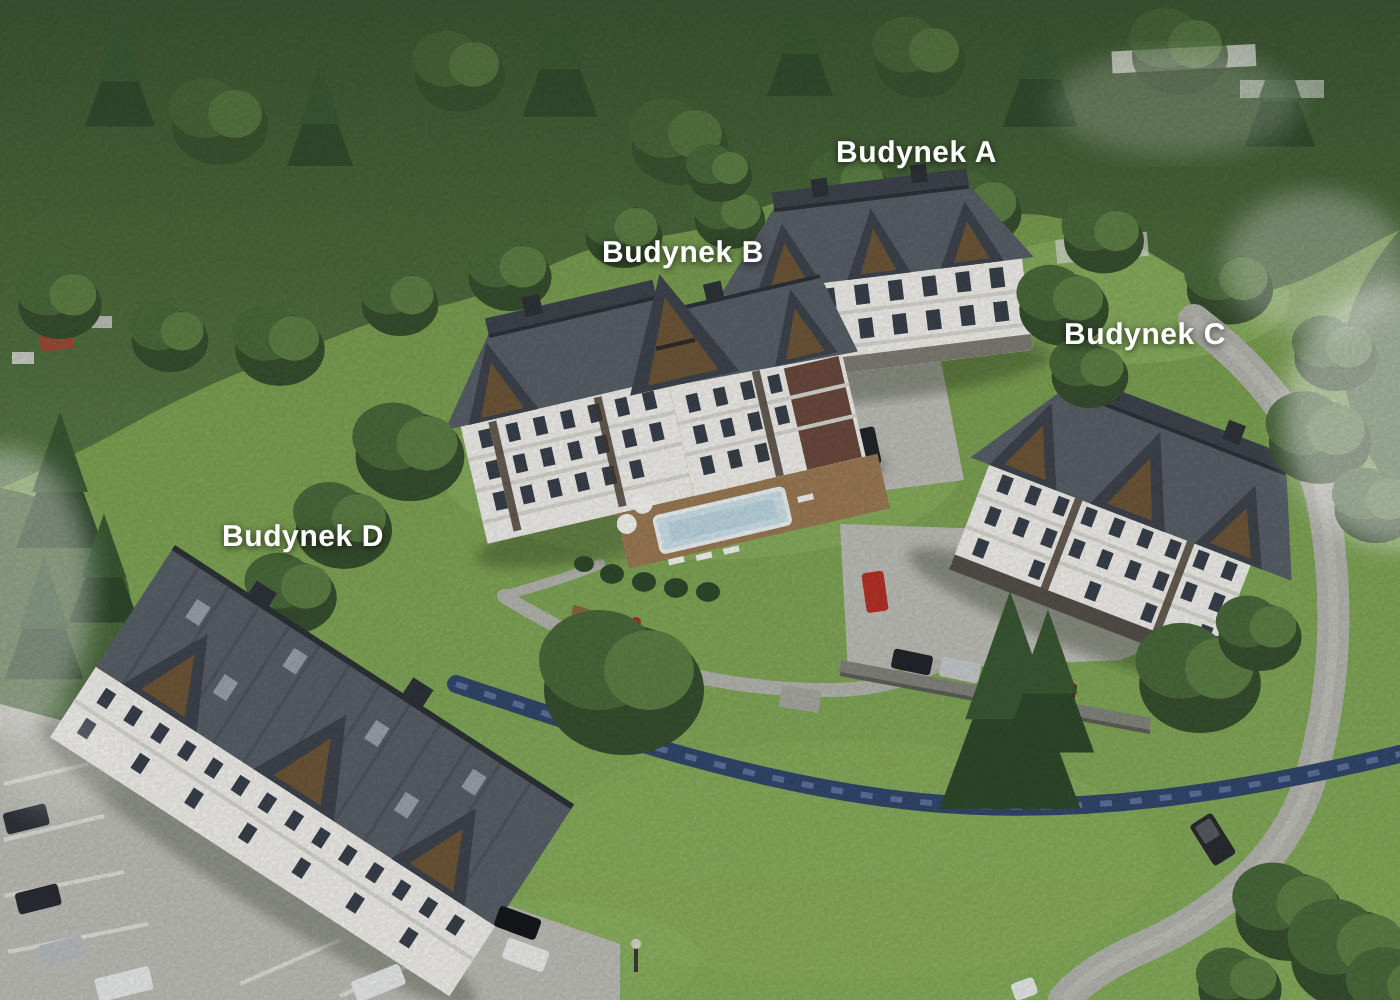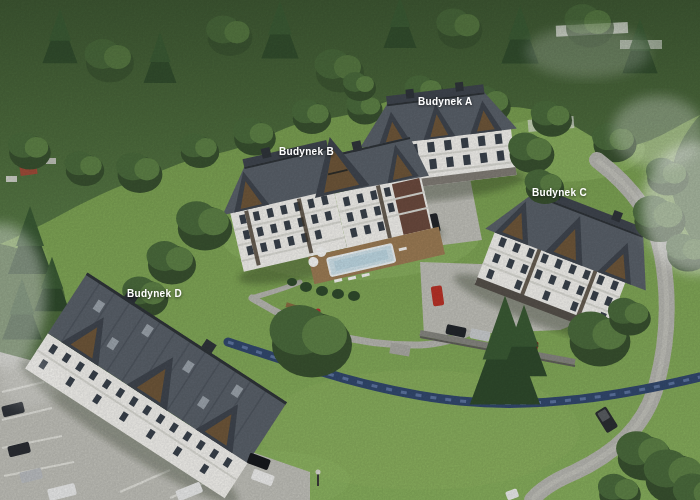--- a/index.html
+++ b/index.html
@@ -4,28 +4,28 @@
 <style>
   html,body{margin:0;padding:0;background:#222;}
   .stage{
     position:relative;width:700px;height:500px;overflow:hidden;
     font-family:"Liberation Sans", sans-serif;
   }
   .stage svg{position:absolute;inset:0;display:block;}
   .bldg-label{
     position:absolute;
     color:var(--labelText,#fff);
-    font-size:10px;font-weight:700;letter-spacing:.3px;
+    font-size:15px;font-weight:700;letter-spacing:.3px;
     text-shadow:0 1px 3px rgba(0,0,0,.55), 0 0 6px rgba(0,0,0,.25);
-    white-space:nowrap;user-select:none;margin-top:28px;
+    white-space:nowrap;user-select:none;
   }
   .lblA{left:418px;top:68px;}
-  .lblB{left:279px;top:118px;}
+  .lblB{left:301px;top:118px;}
   .lblC{left:532px;top:159px;}
-  .lblD{left:127px;top:260px;}
+  .lblD{left:111px;top:260px;}
   .roadStroke{stroke:var(--road,#b6b6b0);}
   .gravelFill{fill:var(--gravel,#bfbfb8);}
   .streamStroke{stroke:var(--stream,#32486d);}
   .poolFill{fill:var(--pool,#cfe2ea);}
   .facadeFill{fill:var(--facade,#f1f0ec);}
   .roofFill{fill:var(--roofMid,#596069);}
   .roofDarkFill{fill:var(--roofDark,#3f454e);}
 </style>
 </head>
 <body>

